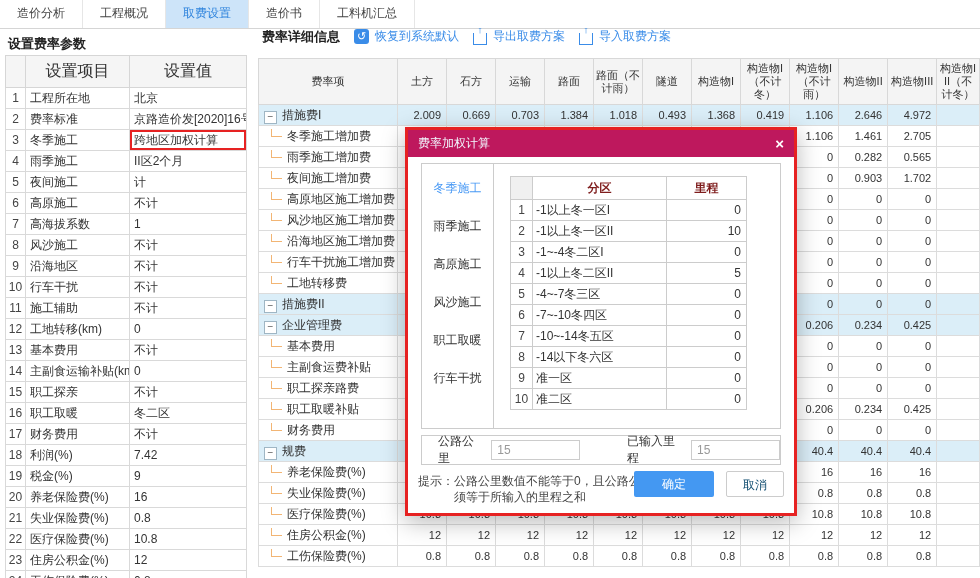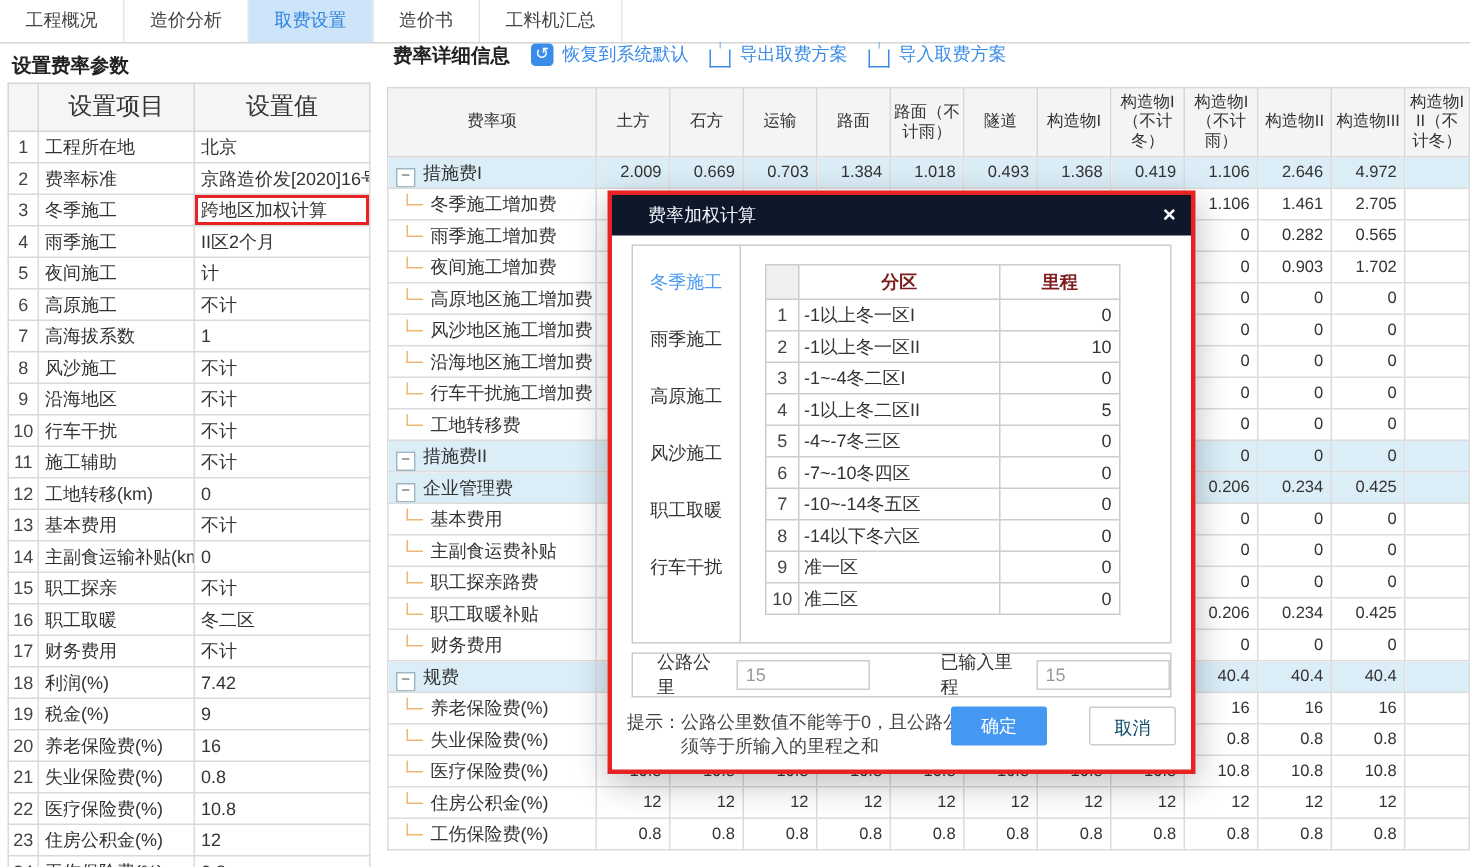--- a/index.html
+++ b/index.html
@@ -30,49 +30,49 @@
   .ic-updown{position:relative;display:inline-block;width:12px;height:11px;border-left:1px solid #3a8ce8;border-right:1px solid #3a8ce8;border-bottom:1px solid #3a8ce8;margin-top:4px}
   .ic-updown .arr{position:absolute;left:0;right:0;top:-9px;text-align:center;font-size:11px;color:#3a8ce8;line-height:11px}
   .ftable th{background:#f4f4f4;border:1px solid #d8d8d8;font-weight:normal;color:#333;height:45px;font-size:11px;line-height:13px;padding:0 2px;word-break:break-all;overflow:hidden}
   .ftable td{border:1px solid #dcdcdc;height:20px;line-height:20px;font-size:11px;text-align:right;padding:0 5px 0 1px;white-space:nowrap;overflow:hidden}
   .ftable td.lbl{text-align:left;padding:0 2px;font-size:12px}
   .ftable tr.group td{background:#dbeef8}
   .collapse{display:inline-block;width:11px;height:11px;border:1px solid #9fb6c4;background:#fff;line-height:9px;text-align:center;font-size:10px;color:#555;margin:0 5px 0 3px;vertical-align:-1px}
   .tick{display:inline-block;width:10px;height:7px;border-left:1px solid #f2b574;border-bottom:1px solid #f2b574;margin:0 5px 3px 10px}
   
   .dialog{position:absolute;left:405px;top:127px;width:386px;height:383px;background:#fff;border:3px solid #e62222;box-shadow:0 6px 22px rgba(0,0,0,.28);z-index:10}
-  .dialog-title{height:27px;background:#0f172a;color:#f2f8ff;line-height:27px;padding-left:24px;font-size:12px;position:relative}
+  .dialog-title{height:27px;background:#be185d;color:#f2f8ff;line-height:27px;padding-left:10px;font-size:12px;position:relative}
   .dialog-close{position:absolute;right:10px;top:0;font-size:15px;font-weight:bold;color:#fff;cursor:default}
   .dlg-box{position:absolute;left:13px;right:13px;border:1px solid #ccc;background:#fff}
   .boxA{top:33px;height:264px}
   .tabcol{position:absolute;left:0;top:0;bottom:0;width:72px;border-right:1px solid #ccc;display:flex;flex-direction:column;align-items:center;padding-top:16px;gap:21px;font-size:12px;color:#333;box-sizing:border-box}
   .dtab{cursor:default}
   .dtab.active{color:#4a9af5}
   .ztable{position:absolute;left:88px;top:12px;font-size:12px}
   .ztable th{border:1px solid #ccc;background:#fff;font-weight:bold;height:20px;font-size:12px;color:#7f1d1d}
   .ztable th.corner{background:#f0f0f0}
   .ztable td{border:1px solid #ccc;height:20px;line-height:20px;padding:0 3px;white-space:nowrap;overflow:hidden}
   .ztable td.mi{text-align:right;padding-right:5px}
   .ztable td.zn{color:#333}
   .ztable td.rn{text-align:center;color:#444;padding:0 1px}
   .boxB{top:305px;height:30px;display:flex;align-items:center;padding-left:16px;box-sizing:border-box}
   .boxB .flabel{color:#333;margin-right:10px}
   .dlg-input{width:82px;height:18px;border:1px solid #ccc;color:#999;font-size:12px;padding:0 0 0 5px;font-family:"Liberation Sans",sans-serif}
   .gap{width:52px}
   .dialog-hint{position:absolute;left:10px;top:343px;width:238px;font-size:12px;color:#444;line-height:16px;padding-left:36px;text-indent:-36px}
   .dlg-btn{position:absolute;top:341px;height:26px;line-height:26px;text-align:center;font-size:12px;border-radius:2px;cursor:default}
-  .btn-confirm{left:226px;width:64px;background:#4498f2;color:#fff}
+  .btn-confirm{left:226px;width:80px;background:#4498f2;color:#fff}
   .btn-cancel{left:318px;width:58px;border:1px solid #ccc;color:#0c4a6e;background:#fff;box-sizing:border-box}
 </style>
 </head>
 <body>
 
 <div class="tabbar" id="tabbar">
+    <div class="tab">造价分析</div>
     <div class="tab">工程概况</div>
-    <div class="tab">造价分析</div>
     <div class="tab active">取费设置</div>
     <div class="tab">造价书</div>
     <div class="tab">工料机汇总</div>
   </div>
 
 <div class="left-panel">
   <div class="panel-title">设置费率参数</div>
   <table class="ltable">
     <colgroup>
         <col style="width:20px">

